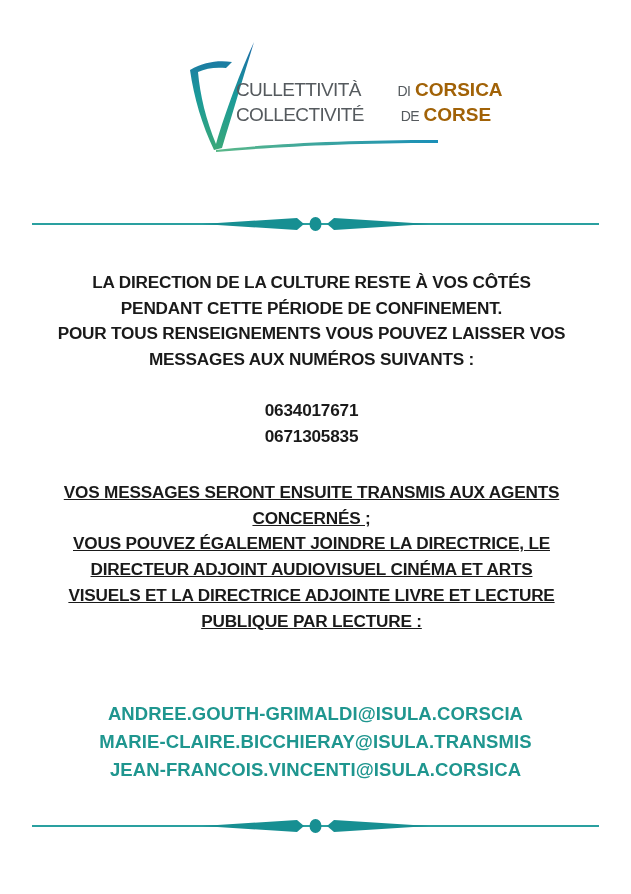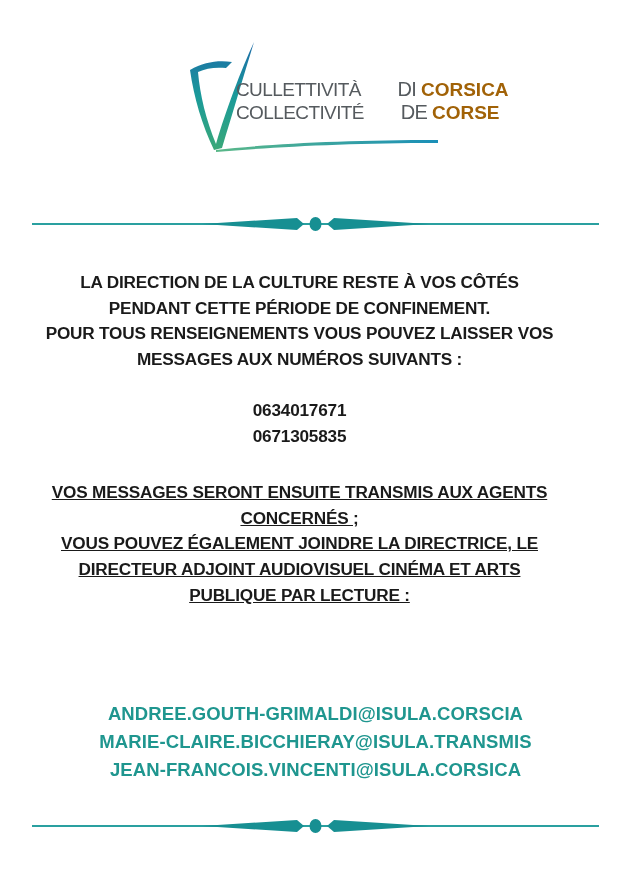--- a/index.html
+++ b/index.html
@@ -4,25 +4,25 @@
   <style>
     html, body { margin: 0; padding: 0; }
     body {
       width: 631px; height: 894px; background: #ffffff; position: relative; overflow: hidden;
       font-family: "Liberation Sans", "DejaVu Sans", sans-serif;
     }
     .logo { position: absolute; left: 186px; top: 40px; width: 260px; height: 115px; }
     .logo svg.v { position: absolute; left: 0; top: 0; }
     .logo-text { position: absolute; left: 50px; top: 38px; color: #555a5e; line-height: 23px; }
     .logo-line { font-size: 19px; letter-spacing: -0.6px; white-space: nowrap; }
-    .logo-line .sm { font-size: 20px; padding-left: 32px; }
+    .logo-line .sm { font-size: 14px; padding-left: 32px; }
     .logo-line b { font-weight: 700; color: #a16207; letter-spacing: 0; }
     .divider { position: absolute; left: 32px; width: 567px; height: 20px; }
     .body-text {
-      position: absolute; left: 4px; width: 591px; text-align: center;
+      position: absolute; left: 16px; width: 591px; text-align: center;
       font-weight: 700; color: #1a1a1a; font-size: 17.2px; line-height: 25.7px;
       letter-spacing: -0.2px;
     }
     .block1 { top: 270px; }
     .phones { top: 398px; }
     .block2 { top: 480px; text-decoration: underline; }
     .emails {
       position: absolute; left: 20px; width: 591px; top: 700px; text-align: center;
       color: #1f968f; font-weight: 700; font-size: 18.5px; line-height: 28px; letter-spacing: 0.1px;
     }
@@ -78,20 +78,21 @@
 <div class="body-text phones">
   <span class="line">0634017671</span>
   <span class="line">0671305835</span>
 </div>
 
 <div class="body-text block2">
   <span class="line">VOS MESSAGES SERONT ENSUITE TRANSMIS AUX AGENTS</span>
   <span class="line">CONCERNÉS ;</span>
   <span class="line">VOUS POUVEZ ÉGALEMENT JOINDRE LA DIRECTRICE, LE</span>
   <span class="line">DIRECTEUR ADJOINT AUDIOVISUEL CINÉMA ET ARTS</span>
+  <span class="line">VISUELS ET LA DIRECTRICE ADJOINTE LIVRE ET LECTURE</span>
   <span class="line">PUBLIQUE PAR LECTURE :</span>
 </div>
 
 <div class="emails">
   <span class="line">ANDREE.GOUTH-GRIMALDI@ISULA.CORSCIA</span>
   <span class="line">MARIE-CLAIRE.BICCHIERAY@ISULA.TRANSMIS</span>
   <span class="line">JEAN-FRANCOIS.VINCENTI@ISULA.CORSICA</span>
 </div>
 
 <svg class="divider" style="top:816px" viewBox="0 0 567 20" width="567" height="20">

